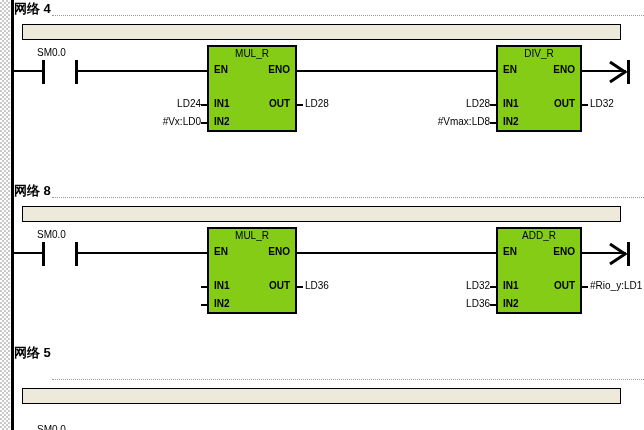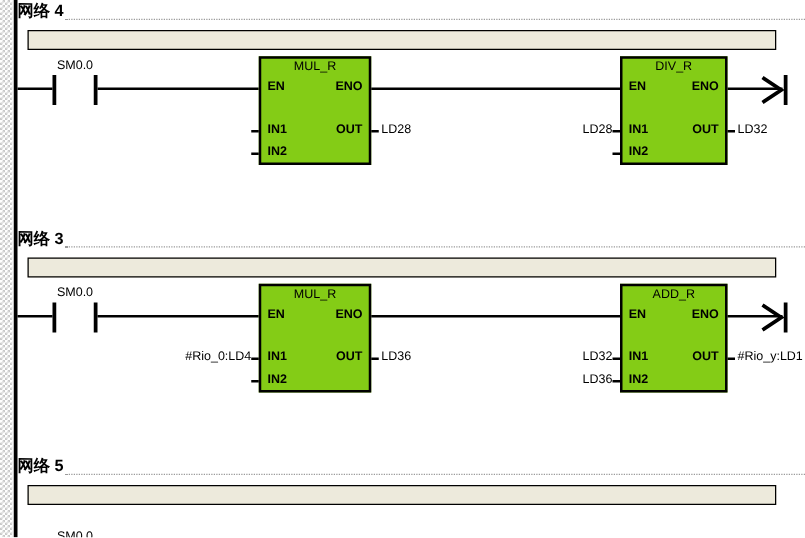--- a/index.html
+++ b/index.html
@@ -19,21 +19,21 @@
   .dotline{position:absolute;left:52px;width:592px;height:0;border-top:1px dotted #9a9a9a;}
   .comment-bar{position:absolute;left:22px;width:597px;height:14px;background:#EDEADC;border:1px solid #000;}
   .wire-h{position:absolute;height:2px;background:#000;}
   .pole{position:absolute;width:3px;height:24px;background:#000;}
   .tick{position:absolute;width:6px;height:2px;background:#000;}
   .fblock{position:absolute;box-sizing:border-box;border:2px solid #000;background:#84cc16;height:87px;}
   .fb-title{position:absolute;left:0;right:0;top:1px;text-align:center;font-size:10px;line-height:11px;}
   .pin{position:absolute;font-size:10px;line-height:10px;white-space:nowrap;font-weight:bold;}
   .operand{position:absolute;font-size:10px;line-height:10px;white-space:nowrap;}
   .operand.r{text-align:right;}
-  .contact-label{position:absolute;width:46px;text-align:center;font-size:10px;line-height:10px;}
+  .contact-label{position:absolute;width:46px;text-align:left;font-size:10px;line-height:10px;}
   .cont-bar{position:absolute;width:3px;height:24px;background:#000;}
   svg{position:absolute;}
 </style>
 </head>
 <body>
 
 <div id="screen">
 
   <div class="margin-strip"></div>
   <div class="rail"></div>
@@ -49,66 +49,68 @@
   <div class="wire-h" style="left:78px;top:70px;width:129px"></div>
 
   <div class="fblock" style="left:207px;top:45px;width:90px">
     <span class="fb-title">MUL_R</span>
     <span class="pin" style="left:5px;top:18px">EN</span>
     <span class="pin" style="right:5px;top:18px">ENO</span>
     <span class="pin" style="left:5px;top:52px">IN1</span>
     <span class="pin" style="left:5px;top:70px">IN2</span>
     <span class="pin" style="right:5px;top:52px">OUT</span>
   </div>
+  <span class="operand r" style="left:47px;top:99px;width:154px">LD24</span>
+  <span class="operand r" style="left:47px;top:117px;width:154px">#Vx:LD0</span>
   <div class="tick" style="left:201px;top:104px"></div>
   <div class="tick" style="left:201px;top:122px"></div>
   <div class="tick" style="left:297px;top:104px"></div>
   <span class="operand" style="left:305px;top:99px">LD28</span>
 
   <div class="wire-h" style="left:297px;top:70px;width:199px"></div>
 
   <div class="fblock" style="left:496px;top:45px;width:86px">
     <span class="fb-title">DIV_R</span>
     <span class="pin" style="left:5px;top:18px">EN</span>
     <span class="pin" style="right:5px;top:18px">ENO</span>
     <span class="pin" style="left:5px;top:52px">IN1</span>
     <span class="pin" style="left:5px;top:70px">IN2</span>
     <span class="pin" style="right:5px;top:52px">OUT</span>
   </div>
   <span class="operand r" style="left:336px;top:99px;width:154px">LD28</span>
+  <span class="operand r" style="left:336px;top:117px;width:154px">#Vmax:LD8</span>
   <div class="tick" style="left:490px;top:104px"></div>
   <div class="tick" style="left:490px;top:122px"></div>
   <div class="tick" style="left:582px;top:104px"></div>
   <span class="operand" style="left:590px;top:99px">LD32</span>
 
   <div class="wire-h" style="left:582px;top:70px;width:44px"></div>
   <svg width="22" height="26" style="left:607px;top:59px">
     <path d="M3 3 L18 13 L3 23" stroke="#000" stroke-width="3" fill="none"></path>
   </svg>
   <div class="pole" style="left:627px;top:60px"></div>
 
-  <div class="net-label" style="top:184px">网络 3</div>
+  <div class="net-label" style="top:184px">网络 8</div>
   <div class="dotline" style="top:197px"></div>
   <div class="comment-bar" style="top:206px"></div>
 
   <div class="contact-label" style="left:37px;top:230px">SM0.0</div>
   <div class="wire-h" style="left:14px;top:252px;width:28px"></div>
   <div class="cont-bar" style="left:42px;top:242px"></div>
   <div class="cont-bar" style="left:75px;top:242px"></div>
   <div class="wire-h" style="left:78px;top:252px;width:129px"></div>
 
   <div class="fblock" style="left:207px;top:227px;width:90px">
     <span class="fb-title">MUL_R</span>
     <span class="pin" style="left:5px;top:18px">EN</span>
     <span class="pin" style="right:5px;top:18px">ENO</span>
     <span class="pin" style="left:5px;top:52px">IN1</span>
     <span class="pin" style="left:5px;top:70px">IN2</span>
     <span class="pin" style="right:5px;top:52px">OUT</span>
   </div>
-  <span class="operand r" style="left:47px;top:281px;width:154px">#Rio_0:LD4</span>
   <div class="tick" style="left:201px;top:286px"></div>
   <div class="tick" style="left:201px;top:304px"></div>
   <div class="tick" style="left:297px;top:286px"></div>
   <span class="operand" style="left:305px;top:281px">LD36</span>
 
   <div class="wire-h" style="left:297px;top:252px;width:199px"></div>
 
   <div class="fblock" style="left:496px;top:227px;width:86px">
     <span class="fb-title">ADD_R</span>
     <span class="pin" style="left:5px;top:18px">EN</span>
@@ -123,19 +125,19 @@
   <div class="tick" style="left:490px;top:304px"></div>
   <div class="tick" style="left:582px;top:286px"></div>
   <span class="operand" style="left:590px;top:281px">#Rio_y:LD1</span>
 
   <div class="wire-h" style="left:582px;top:252px;width:44px"></div>
   <svg width="22" height="26" style="left:607px;top:241px">
     <path d="M3 3 L18 13 L3 23" stroke="#000" stroke-width="3" fill="none"></path>
   </svg>
   <div class="pole" style="left:627px;top:242px"></div>
 
-  <div class="net-label" style="top:366px">网络 5</div>
+  <div class="net-label" style="top:346px">网络 5</div>
   <div class="dotline" style="top:379px"></div>
   <div class="comment-bar" style="top:388px"></div>
 
   <div class="contact-label" style="left:37px;top:425px">SM0.0</div>
 
 </div>
 
 </body></html>

